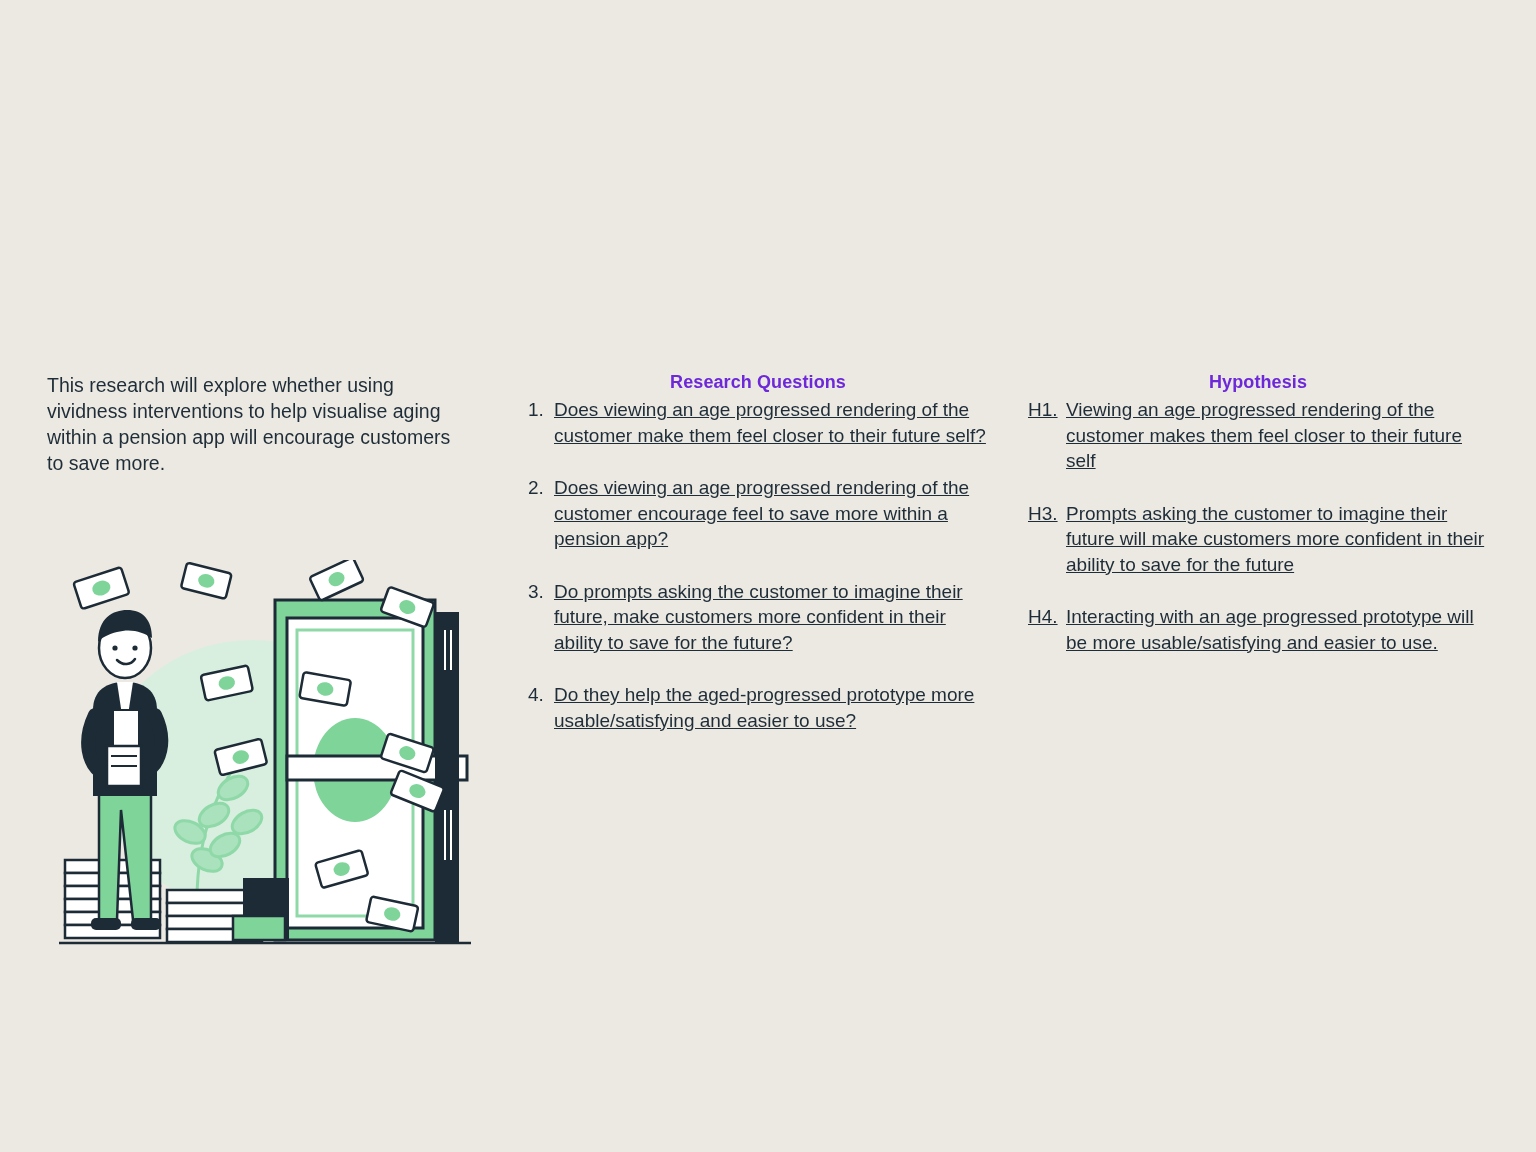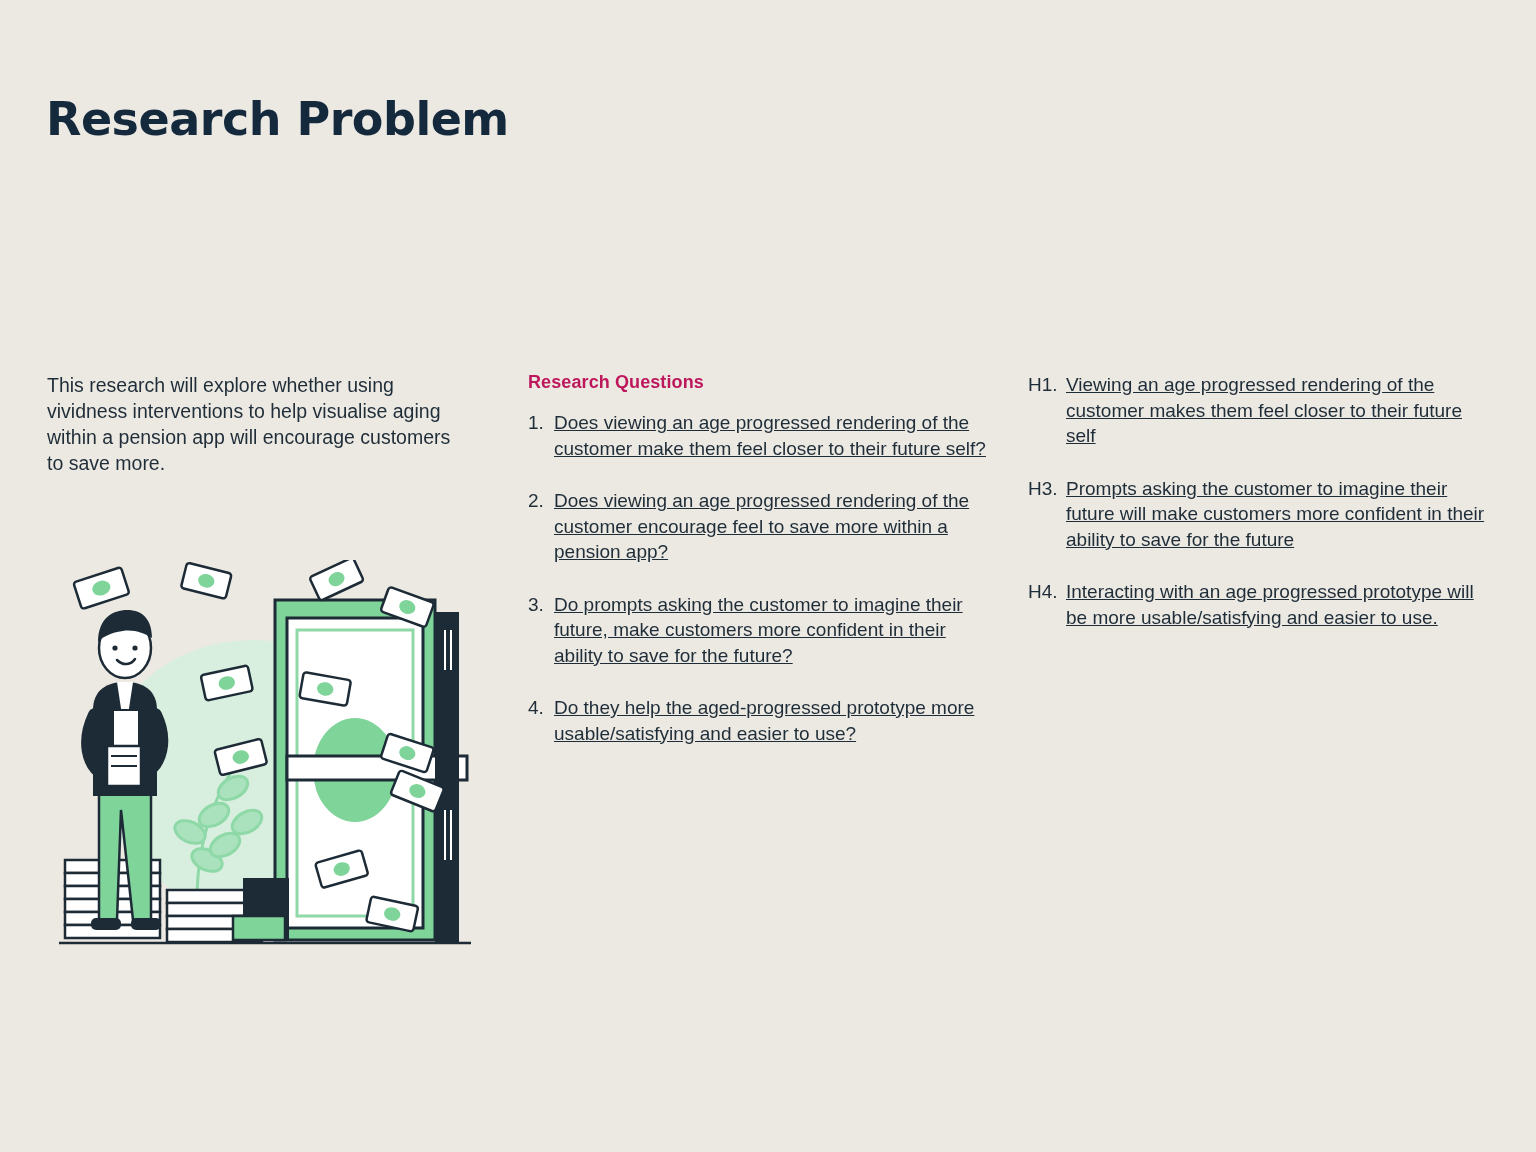--- a/index.html
+++ b/index.html
@@ -62,46 +62,46 @@
   
   .col-hypothesis {
     position: absolute;
     left: 1028px;
     top: 372px;
     width: 460px;
   }
   .col-heading {
     font-size: 18px;
     font-weight: bold;
-    color: #be185d;
-    margin: 0 0 17px 0;
+    color: #6d28d9;
+    margin: 0 0 4px 0;
     letter-spacing: 0.1px;
+    text-align: center;
   }
   .item {
     display: flex;
     margin-bottom: 27px;
     font-size: 19px;
     line-height: 25.5px;
     color: #1f2d38;
   }
   .item:last-child { margin-bottom: 0; }
   .item-marker {
     flex: 0 0 auto;
     width: 26px;
     color: #1f2d38;
   }
-  .item-marker.wide { width: 38px; }
+  .item-marker.wide { width: 38px; text-decoration: underline; }
   .item-text { flex: 1 1 auto; text-decoration: underline; }
 </style>
 </head>
 <body>
 
 <div class="slide">
 
-  <div class="page-title">Research Problem</div>
 
   <div class="col-intro">
     <div class="intro-text">This research will explore whether using vividness interventions to help visualise aging within a pension app will encourage customers to save more.</div>
   </div>
 
   <div class="illustration">
     <svg width="430" height="400" viewBox="0 0 430 400" xmlns="http://www.w3.org/2000/svg">
 
       <ellipse cx="205" cy="215" rx="150" ry="135" fill="#d8efdf"></ellipse>
 
@@ -233,20 +233,21 @@
       <span class="item-marker">3.</span>
       <span class="item-text">Do prompts asking the customer to imagine their future, make customers more confident in their     ability to save for the future?</span>
     </div>
     <div class="item">
       <span class="item-marker">4.</span>
       <span class="item-text">Do they help the aged-progressed prototype more usable/satisfying and easier to use?</span>
     </div>
   </div>
 
   <div class="col-hypothesis">
+    <div class="col-heading">Hypothesis</div>
     <div class="item">
       <span class="item-marker wide">H1.</span>
       <span class="item-text">Viewing an age progressed rendering of the customer makes them feel closer to their future self</span>
     </div>
     <div class="item">
       <span class="item-marker wide">H3.</span>
       <span class="item-text">Prompts asking the customer to imagine their future will make customers more confident in their ability to save for the future</span>
     </div>
     <div class="item">
       <span class="item-marker wide">H4.</span>

